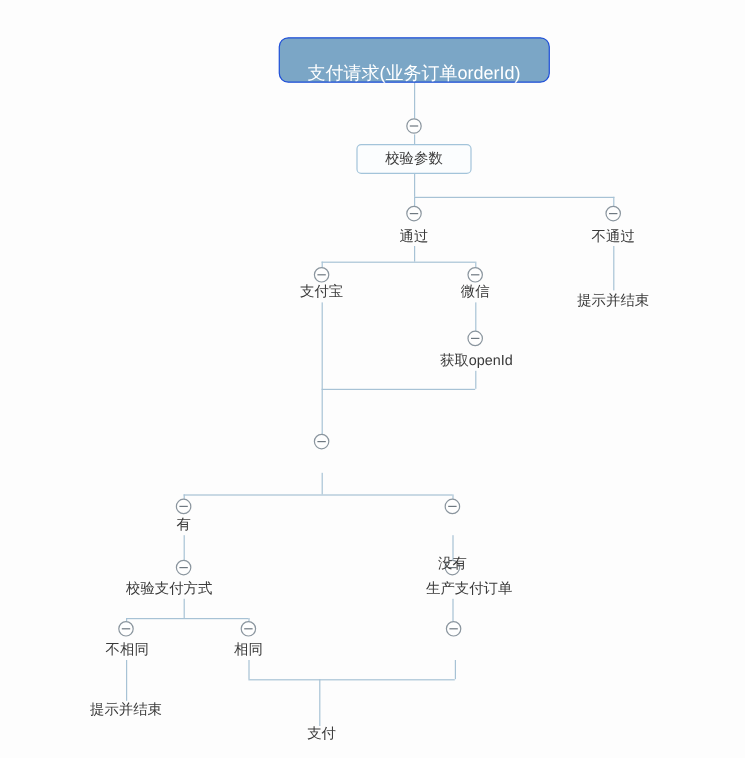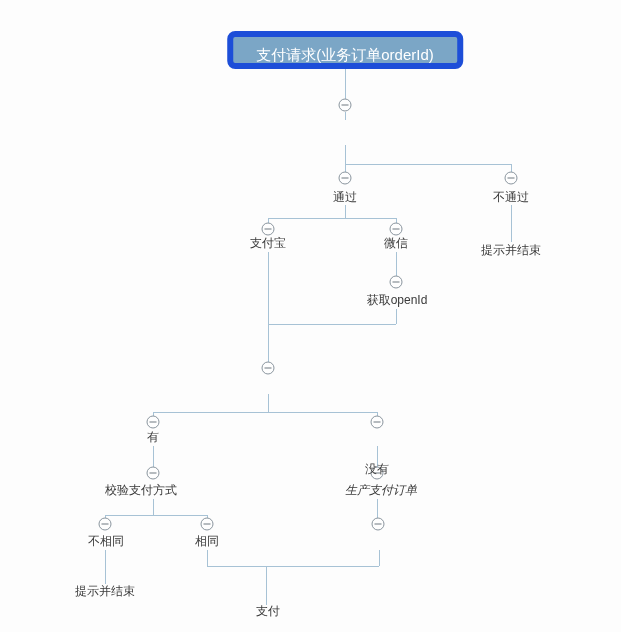--- a/index.html
+++ b/index.html
@@ -25,23 +25,23 @@
     cursor:pointer;
   }
   .minus::after {
     content:""; position:absolute; left:2px; right:2px; top:5px;
     height:1px; background:#6e7880;
   }
 
   
   .root {
     position:absolute; transform:translateX(-50%);
-    background:#7ba6c6; border:6px solid #1d4ed8;
+    background:#7ba6c6; border:1px solid #1d4ed8;
     color:#ffffff; border-radius:8px;
-    height:38px; line-height:36px; padding:0 23px;
+    height:38px; line-height:36px; padding:12px 23px;
     font-size:15px; white-space:nowrap;
     box-sizing:border-box; text-align:center;
   }
 
   
   .box {
     position:absolute; transform:translateX(-50%);
     background:#fbfdfe; border:1px solid #a3c4da;
     border-radius:4px; color:#3a3a3a;
     height:25px; line-height:23px; padding:0 23px;
@@ -103,29 +103,30 @@
   <div class="minus" style="left:268px; top:368px;"></div>
   <div class="minus" style="left:153px; top:422px;"></div>
   <div class="minus" style="left:377px; top:422px;"></div>
   <div class="minus" style="left:153px; top:473px;"></div>
   <div class="minus" style="left:377px; top:473px;"></div>
   <div class="minus" style="left:105px; top:524px;"></div>
   <div class="minus" style="left:207px; top:524px;"></div>
   <div class="minus" style="left:378px; top:524px;"></div>
 
   <div class="root" style="left:345px; top:31px;">支付请求(业务订单orderId)</div>
+  <div class="box" style="left:345px; top:120px;">校验参数</div>
 
   <div class="label" style="left:345px; top:190px;">通过</div>
   <div class="label" style="left:511px; top:190px;">不通过</div>
   <div class="label" style="left:268px; top:236px;">支付宝</div>
   <div class="label" style="left:396px; top:236px;">微信</div>
   <div class="label" style="left:511px; top:243px;">提示并结束</div>
   <div class="label" style="left:397px; top:293px;">获取openId</div>
   <div class="label" style="left:153px; top:430px;">有</div>
   <div class="label" style="left:377px; top:430px;margin-top:32px;">没有</div>
   <div class="label" style="left:141px; top:483px;">校验支付方式</div>
-  <div class="label" style="left:381px; top:483px;font-style:italic;">生产支付订单</div>
+  <div class="label" style="left:391px; top:483px;">生产支付订单</div>
   <div class="label" style="left:106px; top:534px;">不相同</div>
   <div class="label" style="left:207px; top:534px;">相同</div>
   <div class="label" style="left:105px; top:584px;">提示并结束</div>
   <div class="label" style="left:268px; top:604px;">支付</div>
 
 </div>
 
 </body></html>

